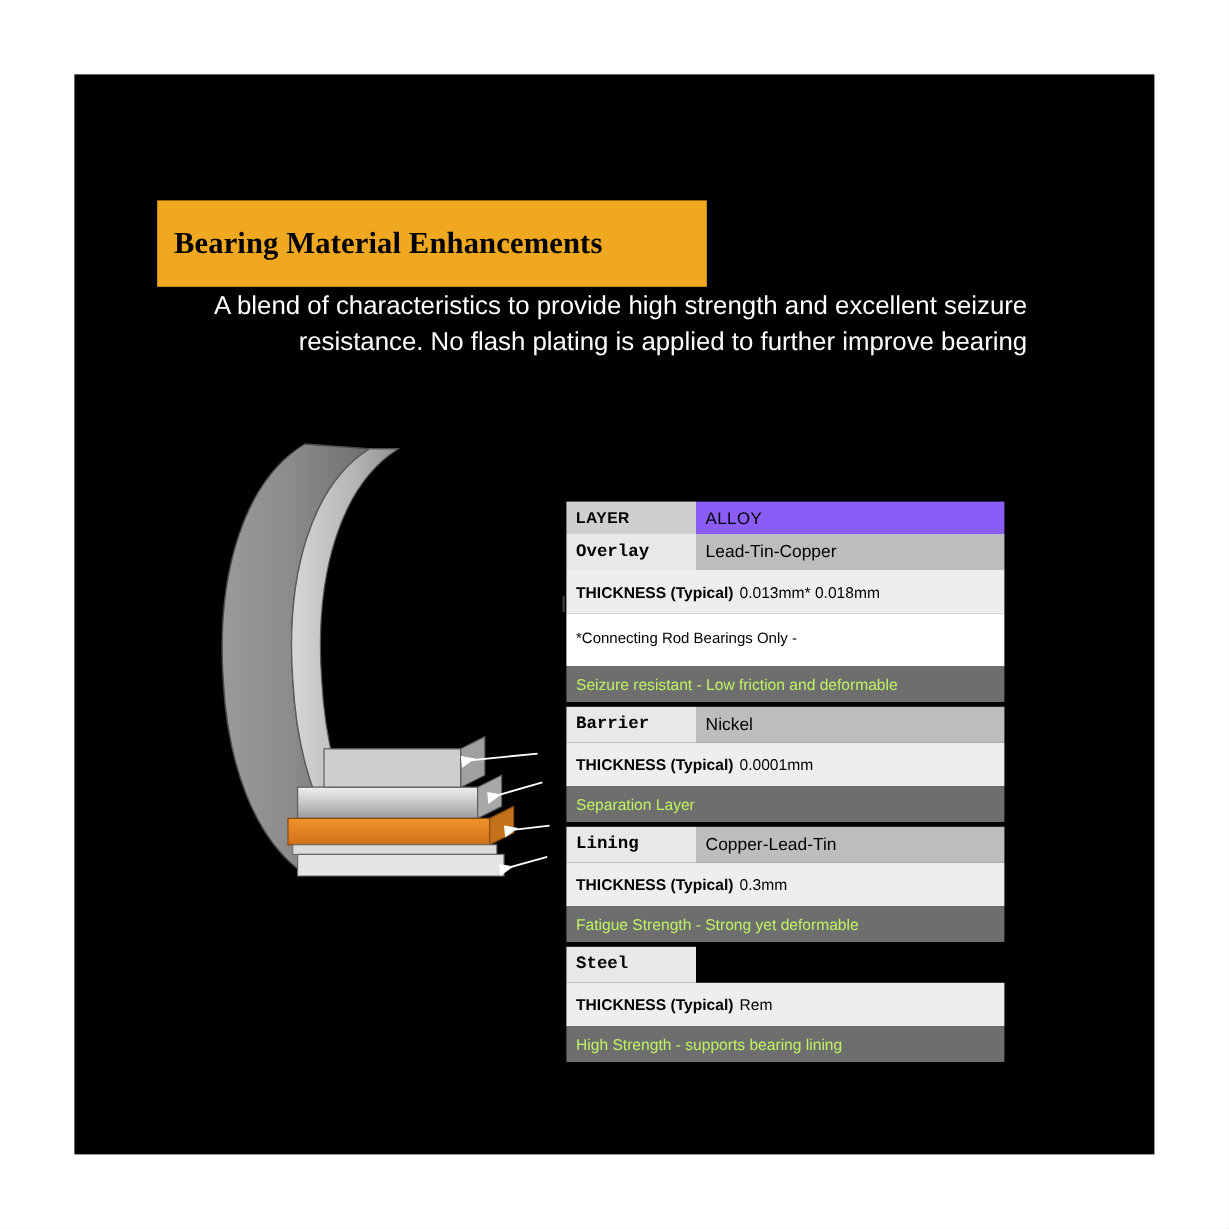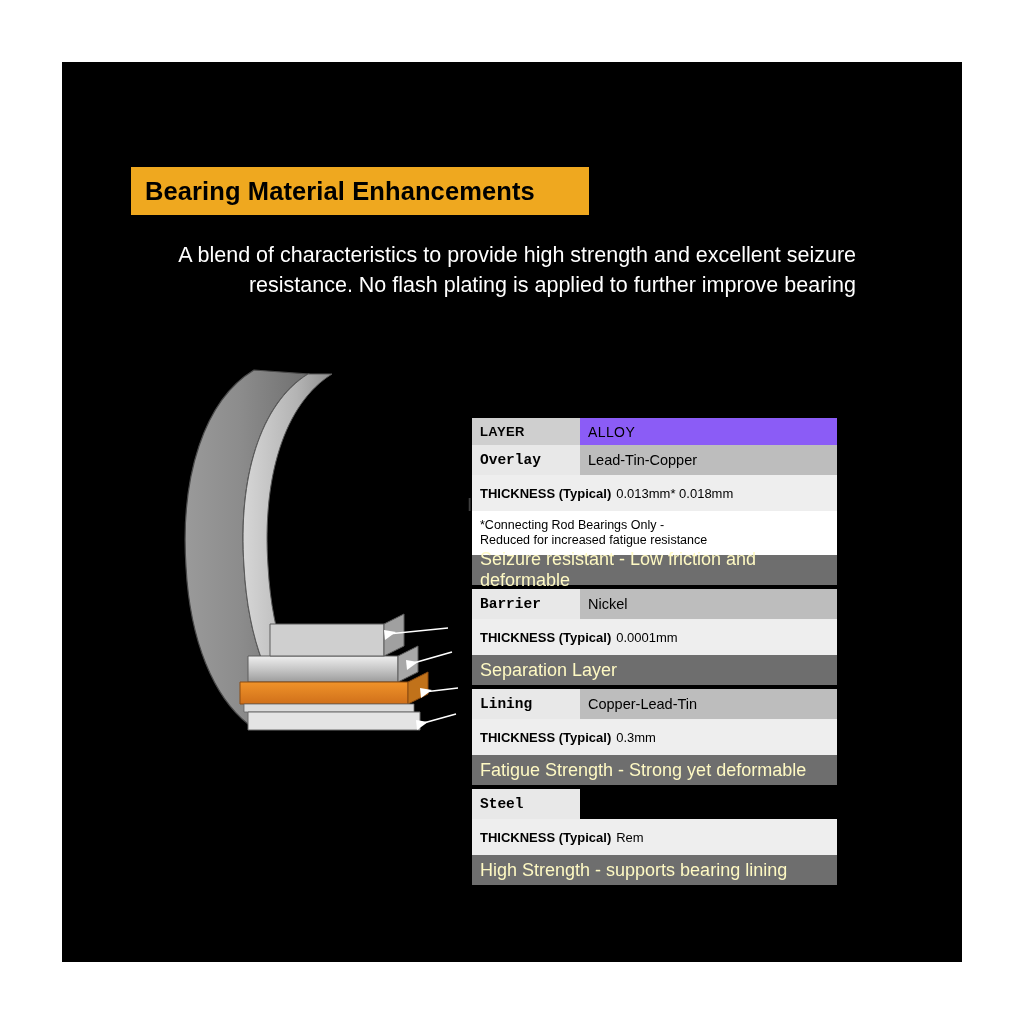--- a/index.html
+++ b/index.html
@@ -29,24 +29,25 @@
     height: 900px;
     background: #000000;
     overflow: hidden;
   }
   
   #title-banner {
     position: absolute;
     left: 69px;
     top: 105px;
     width: 458px;
-    height: 48px;
+    height: 72px;
     background: #efa81f;
     display: flex;
     align-items: center;
+    font-family: Liberation Serif, serif;
   }
   #title-text {
     color: #000000;
     font-size: 25.5px;
     font-weight: bold;
     padding-left: 14px;
     letter-spacing: 0.1px;
     white-space: nowrap;
   }
   #subtitle {
@@ -163,25 +164,25 @@
     padding: 3px 8px 4px 8px;
     font-size: 12.5px;
     line-height: 15px;
     box-sizing: border-box;
   }
   
   .row-prop { height: 30px; }
   .row-prop .full {
     flex: 1 1 auto;
     background: #6e6e6e;
-    color: #fef9c3;
+    color: #bef264;
     display: flex;
     align-items: center;
     padding-left: 8px;
-    font-size: 18px;
+    font-size: 13px;
     box-sizing: border-box;
   }
   .spacer { height: 4px; width: 365px; background: #000; }
 </style>
 </head>
 <body>
 
 <div id="canvas">
 
   <div id="slide">
@@ -266,21 +267,20 @@
       </div>
       <div class="row row-thick">
         <div class="full">
           <b>THICKNESS (Typical)</b>
           <span>0.013mm* 0.018mm</span>
         </div>
       </div>
       <div class="row row-note">
         <div class="full">
           <span>*Connecting Rod Bearings Only -</span>
-          <span>Reduced for increased fatigue resistance</span>
         </div>
       </div>
       <div class="row row-prop">
         <div class="full">Seizure resistant - Low friction and deformable</div>
       </div>
 
       <div class="spacer"></div>
 
       <div class="row row-name">
         <div class="cell-label">Barrier</div>

